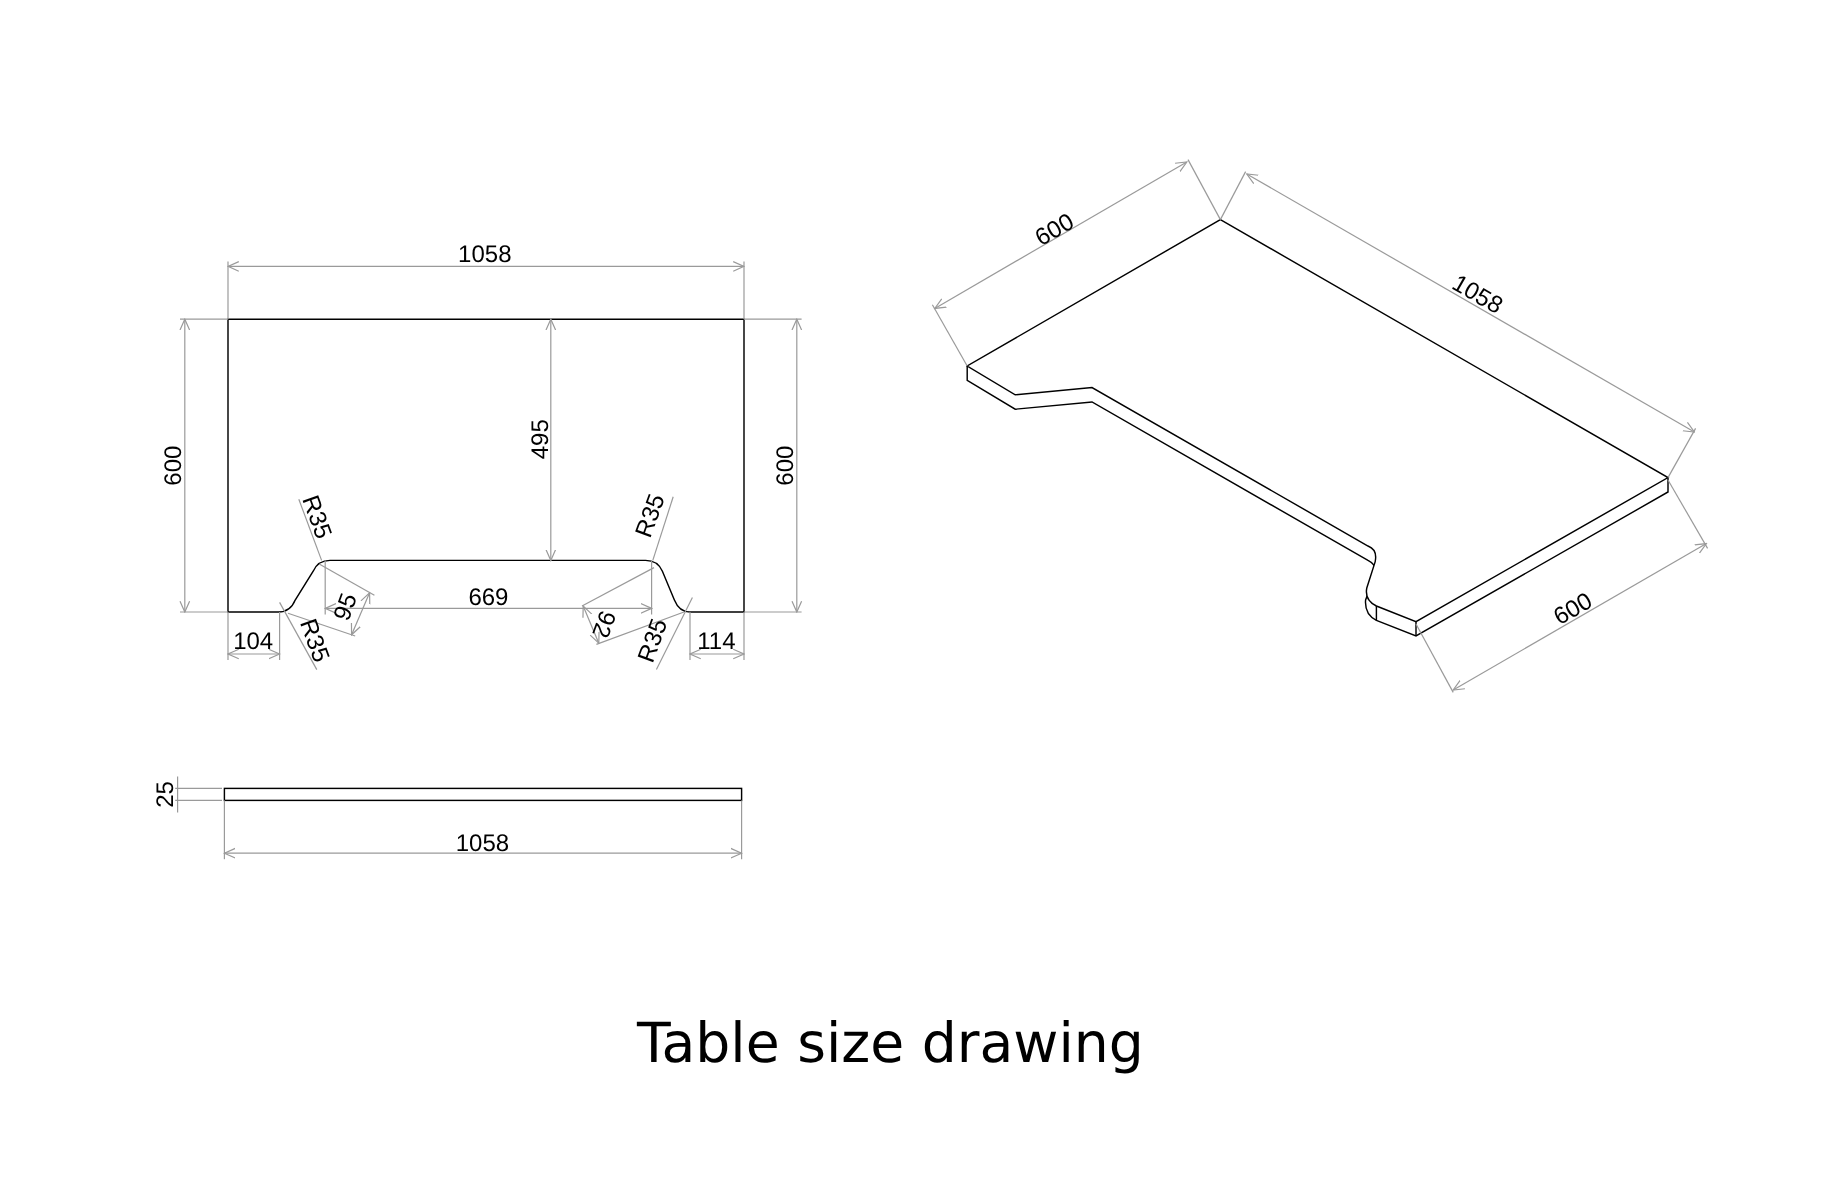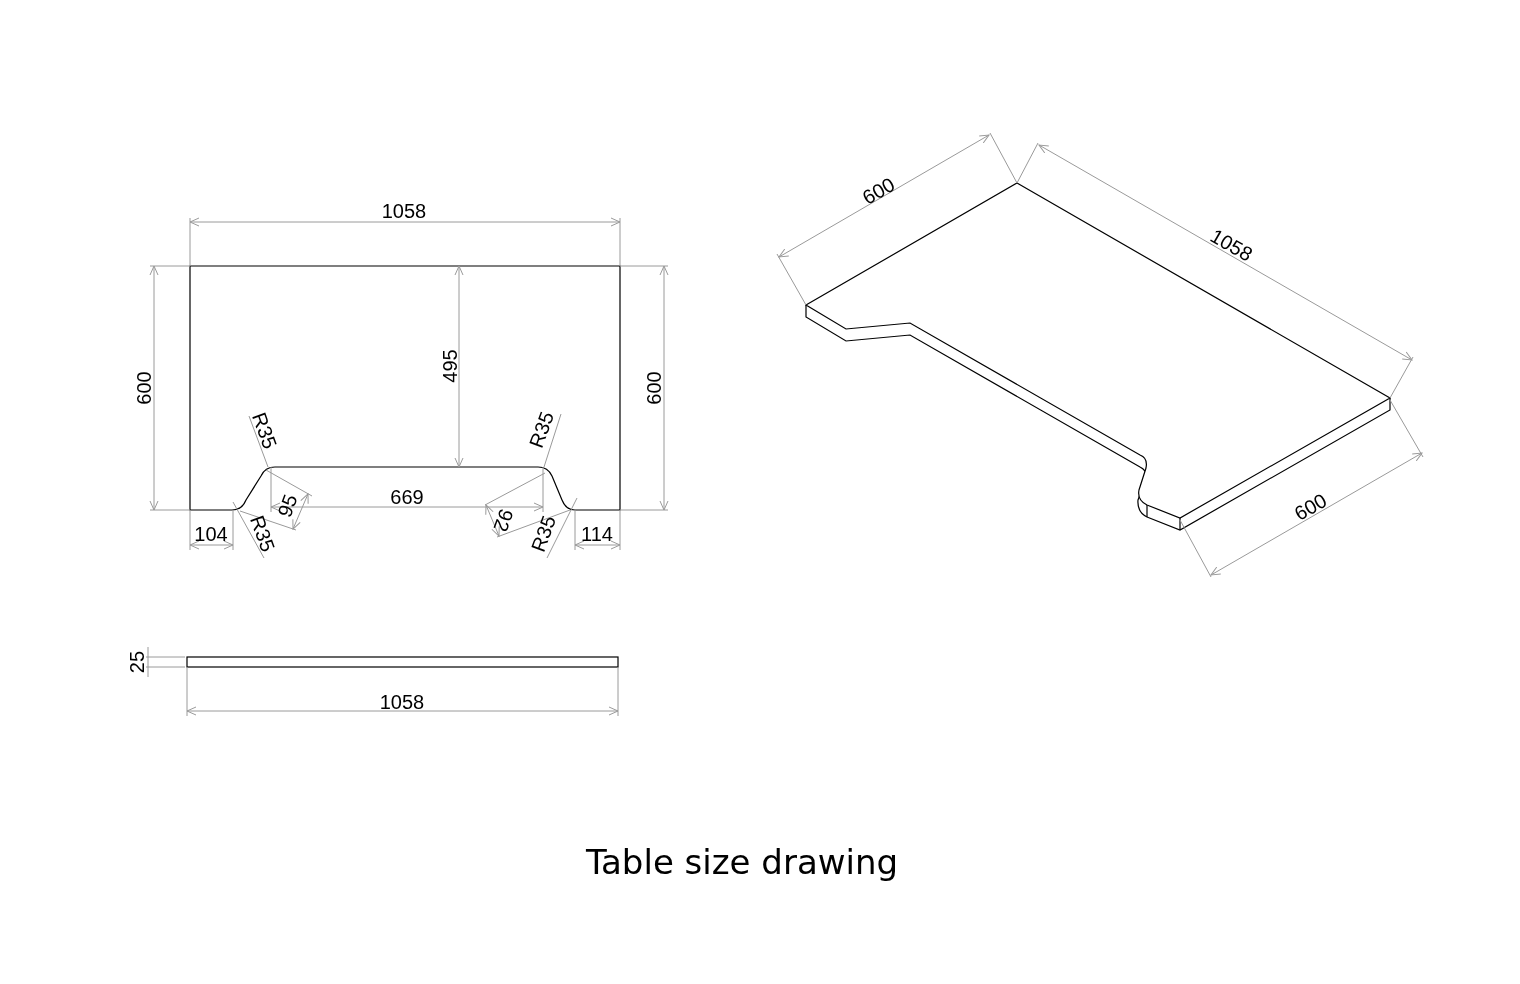--- a/index.html
+++ b/index.html
@@ -5,21 +5,21 @@
     html, body { margin: 0; padding: 0; background: #ffffff; }
     body { width: 1520px; height: 984px; position: relative; overflow: hidden; }
     #drawing { position: absolute; left: 0; top: 0; width: 1520px; height: 984px; }
     svg text { font-family: "Liberation Sans", sans-serif; fill: #000; }
     .dim { stroke: #9a9a9a; stroke-width: 1; fill: none; }
     .obj { stroke: #000; stroke-width: 1.2; fill: none; }
     .objfill { stroke: #000; stroke-width: 1.2; fill: #fff; }
     .lbl { font-size: 20px; }
     #title {
       position: absolute; left: 0; top: 842px; width: 1484px; text-align: center;
-      font-family: "DejaVu Sans", sans-serif; font-size: 34px; color: #000;
+      font-family: "DejaVu Sans", sans-serif; font-size: 46px; color: #000;
     }
   </style>
 </head>
 <body>
 
 <svg id="drawing" width="1520" height="984" viewBox="0 0 1520 984">
   <defs>
     <marker id="arr" markerWidth="10" markerHeight="10" refX="9" refY="5" orient="auto-start-reverse" markerUnits="userSpaceOnUse">
       <path d="M0,1 L9,5 L0,9" fill="none" stroke="#9a9a9a" stroke-width="1"></path>
     </marker>

